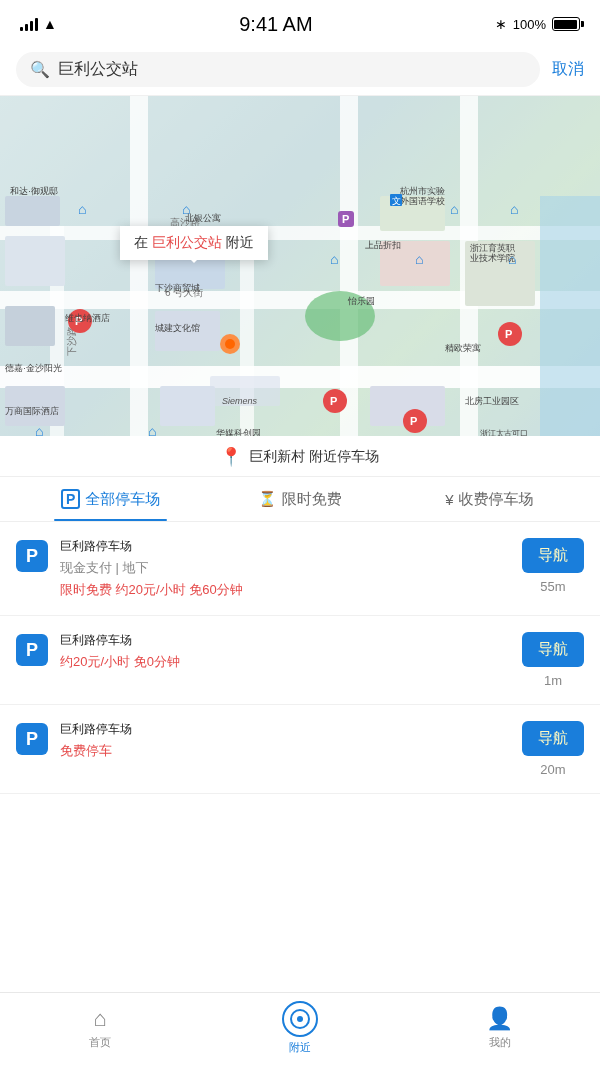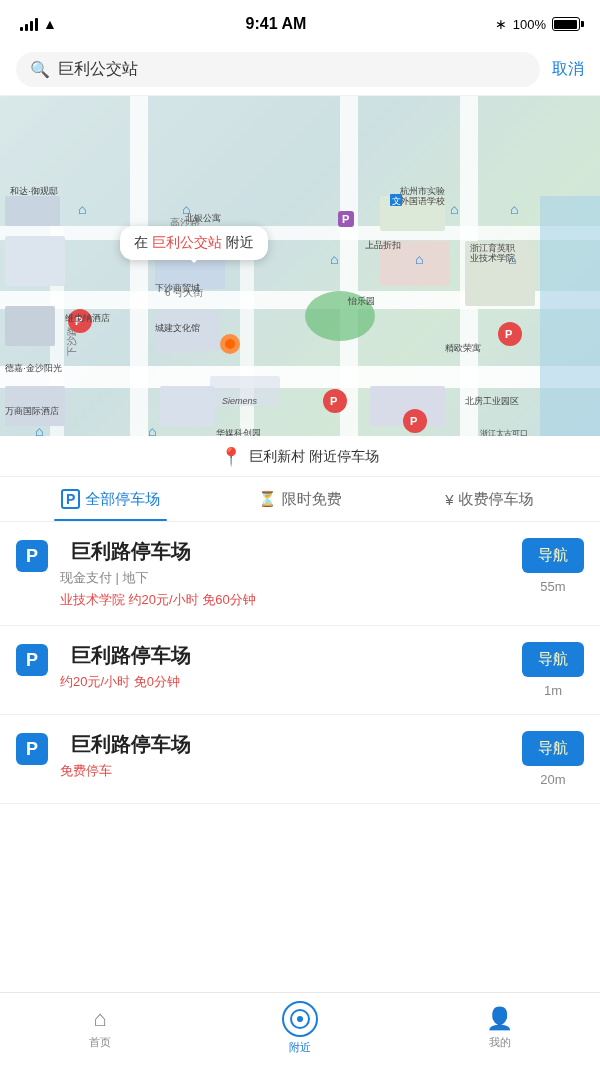--- a/index.html
+++ b/index.html
@@ -7,21 +7,21 @@
     body { width: 600px; min-height: 1067px; font-family: -apple-system, 'PingFang SC', 'Helvetica Neue', sans-serif; background: #fff; overflow-x: hidden; }
 
     
     .status-bar {
       display: flex; align-items: center; justify-content: space-between;
       padding: 10px 20px 6px;
       background: #fff;
       height: 44px;
     }
     .status-left { display: flex; align-items: center; gap: 5px; }
-    .status-center { font-size: 16px; font-weight: 700; }
+    .status-center { font-size: 20px; font-weight: 400; }
     .status-right { display: flex; align-items: center; gap: 6px; font-size: 13px; }
     .signal-bars { display: flex; align-items: flex-end; gap: 2px; height: 14px; }
     .signal-bar { width: 3px; background: #000; border-radius: 1px; }
     .wifi-icon { font-size: 14px; }
     .battery-box { width: 28px; height: 14px; border: 1.5px solid #000; border-radius: 3px; position: relative; padding: 1.5px; }
     .battery-box::after { content: ''; position: absolute; right: -5px; top: 50%; transform: translateY(-50%); width: 3px; height: 6px; background: #000; border-radius: 0 1px 1px 0; }
     .battery-fill { width: 100%; height: 100%; background: #000; border-radius: 1px; }
 
     
     .search-bar {
@@ -51,21 +51,21 @@
       position: absolute; inset: 0;
       background: linear-gradient(135deg, #dce8f5 0%, #c8daea 40%, #d4e8d8 70%, #c5d9e8 100%);
     }
 
     
     .map-svg { position: absolute; inset: 0; width: 100%; height: 100%; }
 
     
     .map-tooltip {
       position: absolute; top: 130px; left: 120px;
-      background: #fff; border-radius: 13px; padding: 8px 14px;
+      background: #fff; border-radius: 0; padding: 8px 14px;
       box-shadow: 0 2px 10px rgba(0,0,0,0.2);
       font-size: 14px; color: #333; white-space: nowrap;
       z-index: 10;
     }
     .map-tooltip::after {
       content: ''; position: absolute; bottom: -8px; left: 50%; transform: translateX(-50%);
       border: 5px solid transparent; border-top-color: #fff;
     }
     .map-tooltip .highlight { color: #e54a4a; font-weight: 500; }
 
@@ -107,21 +107,21 @@
       border-bottom: 1px solid #f0f0f0;
       gap: 12px;
     }
     .parking-icon-wrap {
       width: 32px; height: 32px; background: #1a7edb; border-radius: 6px;
       display: flex; align-items: center; justify-content: center;
       flex-shrink: 0; margin-top: 2px;
     }
     .parking-icon-wrap span { color: #fff; font-size: 18px; font-weight: 700; }
     .parking-info { flex: 1; }
-    .parking-name { font-size: 20px; font-weight: 700; color: #222; margin-bottom: 4px; margin-left: 11px; }
+    .parking-name { font-size: 12px; font-weight: 400; color: #222; margin-bottom: 4px; }
     .parking-meta { font-size: 13px; color: #888; margin-bottom: 4px; }
     .parking-status { font-size: 13px; color: #e54a4a; }
     .parking-right { display: flex; flex-direction: column; align-items: center; gap: 6px; flex-shrink: 0; }
     .nav-btn {
       background: #1a7edb; color: #fef9c3; border: none; border-radius: 6px;
       padding: 8px 16px; font-size: 15px; cursor: pointer; white-space: nowrap;
     }
     .distance { font-size: 13px; color: #888; }
 
     
@@ -314,21 +314,21 @@
   <div class="parking-list">
 
     <div class="parking-item">
       <div class="parking-icon-wrap">
         <span>P</span>
       </div>
       <div class="parking-info">
         <div class="parking-name">巨利路停车场</div>
         <div class="parking-meta">现金支付 | 地下</div>
         <div class="parking-status">
-          <span>业技术学院  约20元/小时  免60分钟</span>
+          <span>限时免费  约20元/小时  免60分钟</span>
         </div>
       </div>
       <div class="parking-right">
         <button class="nav-btn">导航</button>
         <span class="distance">55m</span>
       </div>
     </div>
 
     <div class="parking-item">
       <div class="parking-icon-wrap">

